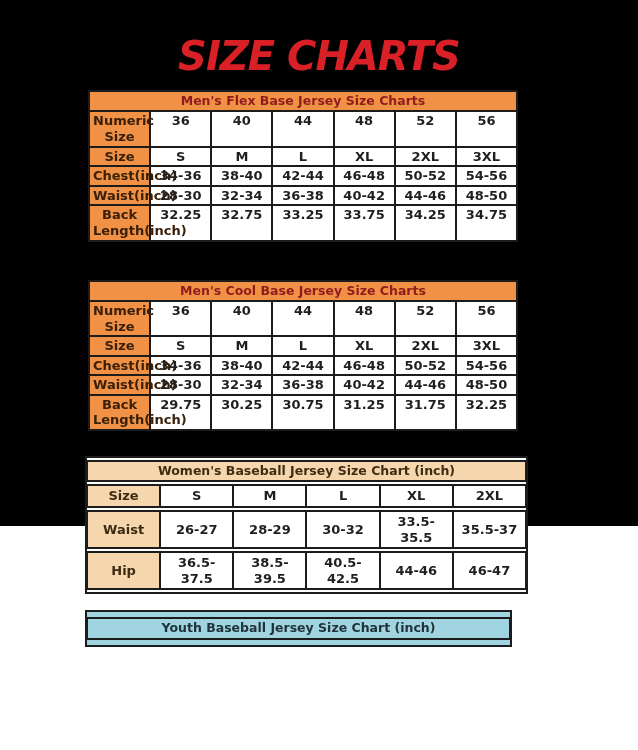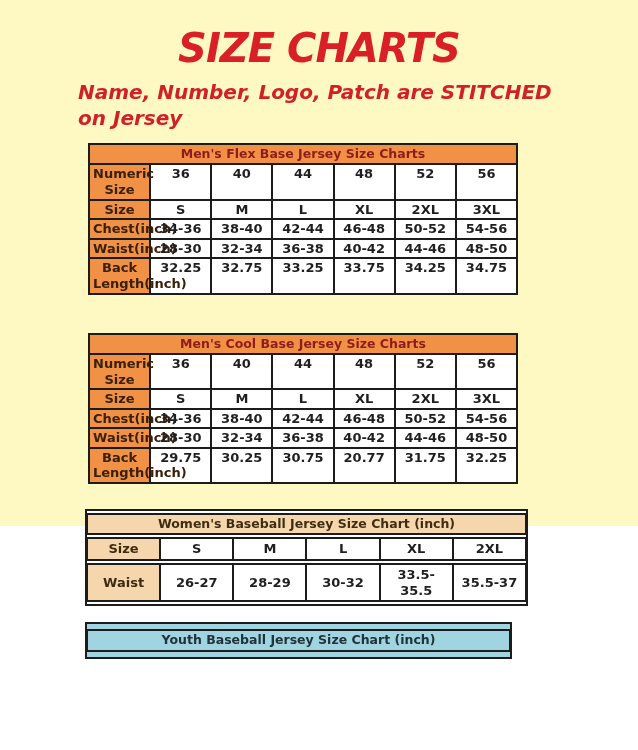--- a/index.html
+++ b/index.html
@@ -5,22 +5,22 @@
   * { margin: 0; padding: 0; box-sizing: border-box; }
   html, body { background: #ffffff; }
   body {
     width: 638px; height: 750px;
     font-family: "DejaVu Sans", "Liberation Sans", sans-serif;
     overflow: hidden;
   }
   .canvas {
     position: relative;
     width: 638px; height: 526px;
-    background: #fef9c3;
-    padding-top: 26px;
+    background: #000000;
+    padding-top: 34px;
   }
   .title {
     text-align: center;
     font-size: 40px;
     font-weight: bold;
     font-style: italic;
     color: #da2027;
     letter-spacing: -1px;
     line-height: 1.1;
   }
@@ -96,24 +96,20 @@
     border-left-width: 1px; border-right-width: 1px;
     padding: 4px 2px;
   }
   table.blue .band { background: #a0d4e0; color: #21333a; padding: 2px 0; }
 </style>
 </head>
 <body>
 
 <div class="canvas">
   <h1 class="title">SIZE CHARTS</h1>
-  <div class="subtitle">
-    <div>Name, Number, Logo, Patch are STITCHED</div>
-    <div>on Jersey</div>
-  </div>
 
   <table class="chart orange first">
       <tbody>
         <tr>
           <td class="band" colspan="7">Men's Flex Base Jersey Size Charts</td>
         </tr>
         <tr>
           <th class="rowlabel">Numeric Size</th>
           <td class="cell">36</td>
           <td class="cell">40</td>
@@ -200,21 +196,21 @@
           <td class="cell">36-38</td>
           <td class="cell">40-42</td>
           <td class="cell">44-46</td>
           <td class="cell">48-50</td>
         </tr>
         <tr>
           <th class="rowlabel">Back Length(inch)</th>
           <td class="cell">29.75</td>
           <td class="cell">30.25</td>
           <td class="cell">30.75</td>
-          <td class="cell">20.77</td>
+          <td class="cell">31.25</td>
           <td class="cell">31.75</td>
           <td class="cell">32.25</td>
         </tr>
       </tbody>
     </table>
 
   <table class="chart peach">
       <tbody>
         <tr>
           <td class="band" colspan="6">Women's Baseball Jersey Size Chart (inch)</td>
@@ -228,20 +224,28 @@
           <td class="cell">2XL</td>
         </tr>
         <tr>
           <th class="rowlabel">Waist</th>
           <td class="cell">26-27</td>
           <td class="cell">28-29</td>
           <td class="cell">30-32</td>
           <td class="cell">33.5-35.5</td>
           <td class="cell">35.5-37</td>
         </tr>
+        <tr>
+          <th class="rowlabel">Hip</th>
+          <td class="cell">36.5-37.5</td>
+          <td class="cell">38.5-39.5</td>
+          <td class="cell">40.5-42.5</td>
+          <td class="cell">44-46</td>
+          <td class="cell">46-47</td>
+        </tr>
       </tbody>
     </table>
 
   <table class="chart blue">
       <tbody>
         <tr>
           <td class="band" colspan="5">Youth Baseball Jersey Size Chart (inch)</td>
         </tr>
       </tbody>
     </table>

